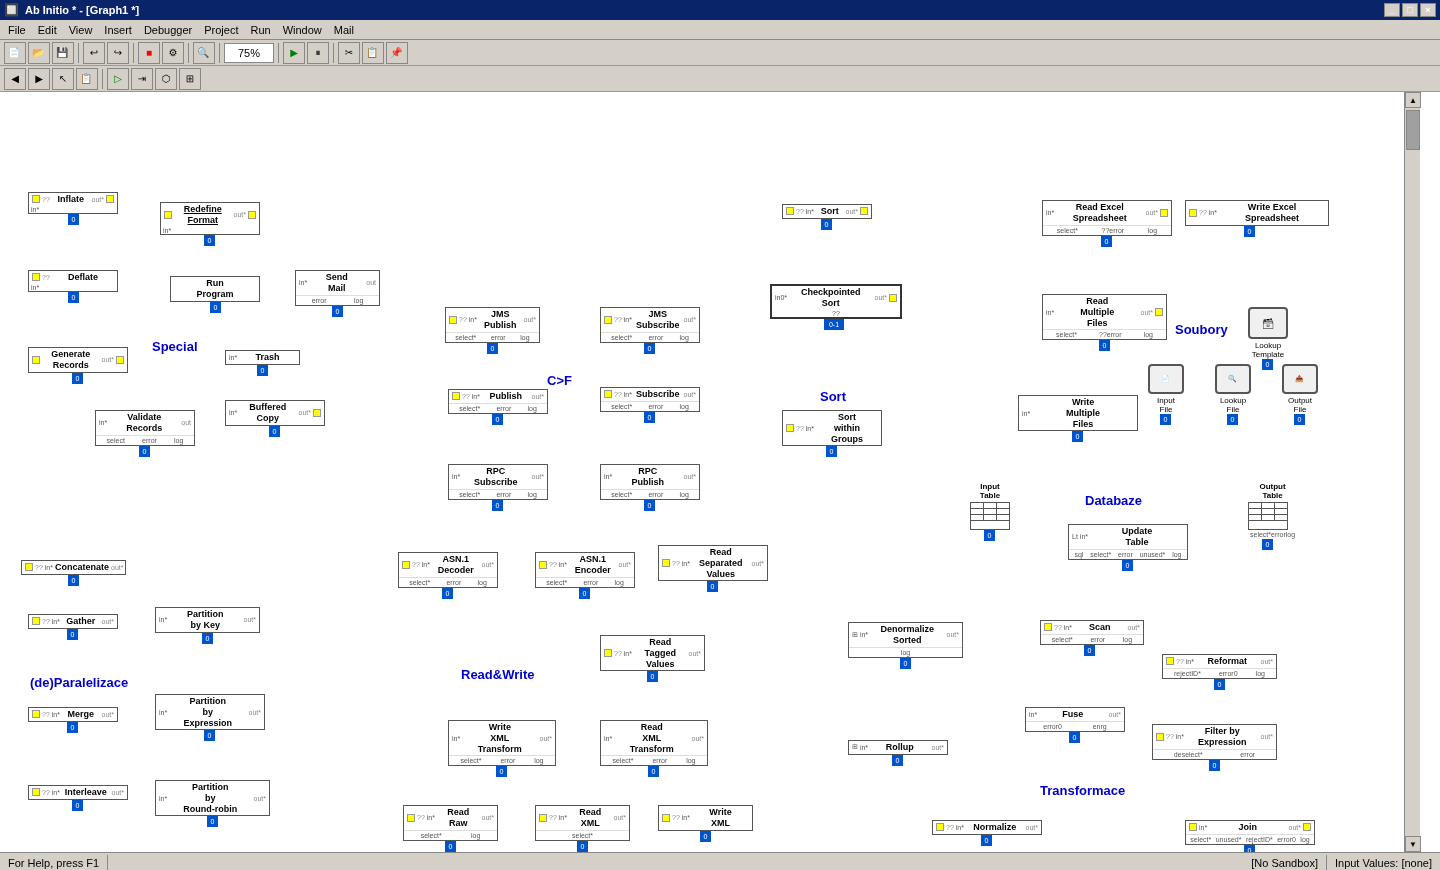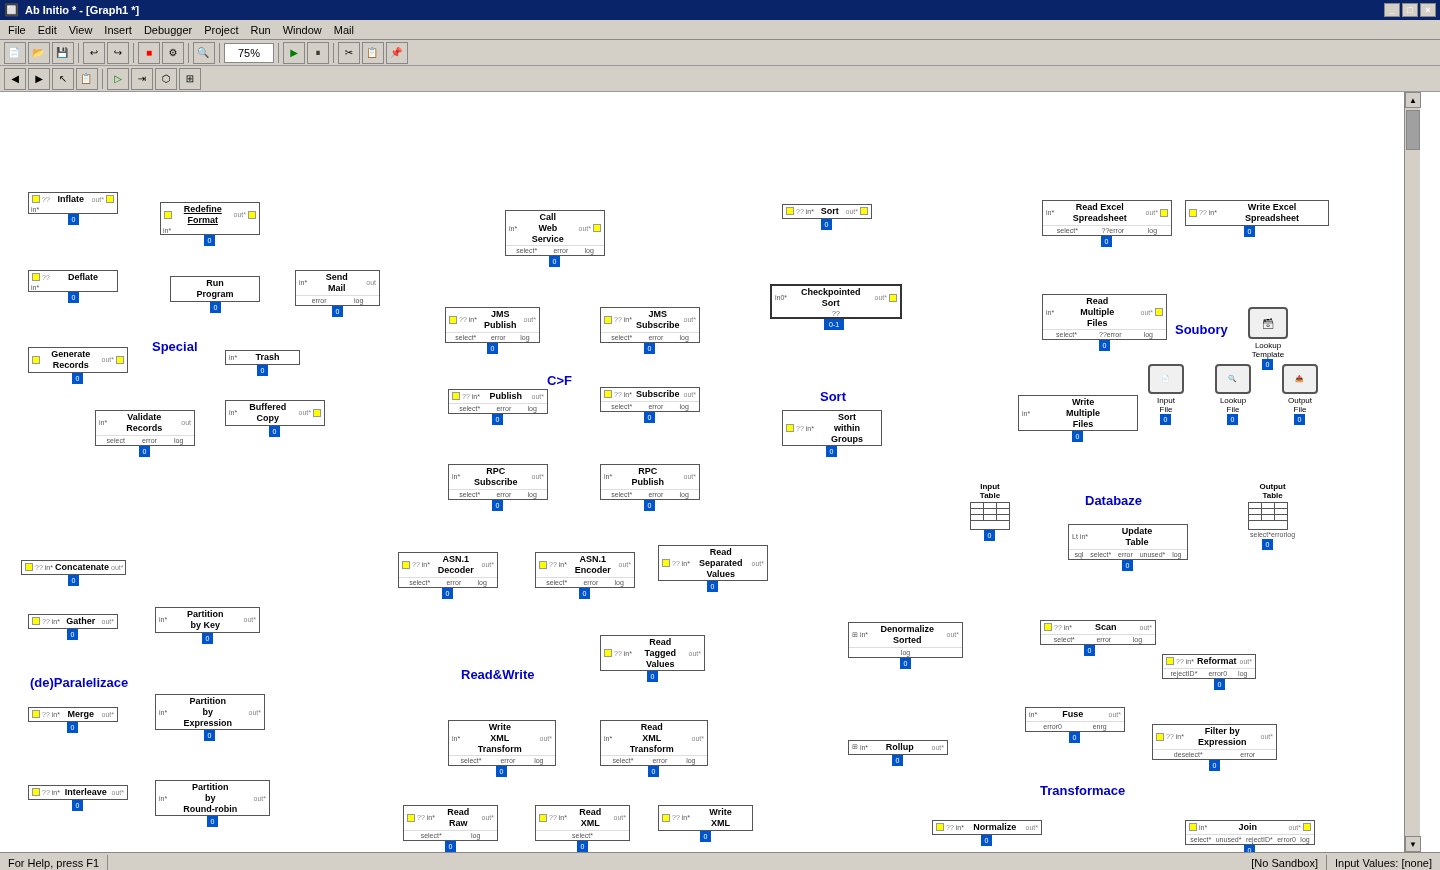--- a/index.html
+++ b/index.html
@@ -371,38 +371,20 @@
           <span class="comp-title" style="font-size:9px;font-weight:bold;">Buffered<br>Copy</span>
           <span style="font-size:7px;color:#888;">out*</span>
           <span class="ysq"></span>
         </div>
       </div>
       <div style="position:relative;height:12px;">
           <div style="position:absolute;left:44px;background:#0055cc;color:white;font-size:7px;width:11px;height:11px;display:flex;align-items:center;justify-content:center;">0</div>
         </div>
     </div>
 
-    <div style="position:absolute;left:505px;top:118px;">
-      <div class="component-box" style="width:100px;">
-        <div class="comp-top">
-          <span style="font-size:7px;color:#555;">in*</span>
-          <span class="comp-title" style="font-size:9px;font-weight:bold;">Call<br>Web<br>Service</span>
-          <span style="font-size:7px;color:#888;">out*</span>
-          <span class="ysq"></span>
-        </div>
-        <div class="comp-bottom">
-          <span>select*</span>
-            <span>error</span>
-            <span>log</span>
-        </div>
-      </div>
-      <div style="position:relative;height:12px;">
-          <div style="position:absolute;left:44px;background:#0055cc;color:white;font-size:7px;width:11px;height:11px;display:flex;align-items:center;justify-content:center;">0</div>
-        </div>
-    </div>
 
     <div style="position:absolute;left:445px;top:215px;">
       <div class="component-box" style="width:95px;">
         <div class="comp-top">
           <span class="ysq"></span>
           <span style="font-size:7px;color:#888;">??</span>
           <span style="font-size:7px;color:#555;">in*</span>
           <span class="comp-title" style="font-size:9px;font-weight:bold;">JMS<br>Publish</span>
           <span style="font-size:7px;color:#888;">out*</span>
         </div>
@@ -1006,41 +988,41 @@
         <div class="comp-bottom">
             <span>log</span>
           </div>
       </div>
       <div style="position:relative;height:12px;">
           <div style="position:absolute;left:52px;background:#0055cc;color:white;font-size:7px;width:11px;height:11px;display:flex;align-items:center;justify-content:center;">0</div>
         </div>
     </div>
 
     <div style="position:absolute;left:1040px;top:528px;">
-      <div class="component-box" style="width:116px;">
+      <div class="component-box" style="width:104px;">
         <div class="comp-top">
           <span class="ysq"></span>
           <span style="font-size:7px;color:#888;">??</span>
           <span style="font-size:7px;color:#555;">in*</span>
           <span class="comp-title" style="font-size:9px;font-weight:bold;">Scan</span>
           <span style="font-size:7px;color:#888;">out*</span>
         </div>
         <div class="comp-bottom">
             <span>select*</span>
             <span>error</span>
             <span>log</span>
           </div>
       </div>
       <div style="position:relative;height:12px;">
           <div style="position:absolute;left:44px;background:#0055cc;color:white;font-size:7px;width:11px;height:11px;display:flex;align-items:center;justify-content:center;">0</div>
         </div>
     </div>
 
     <div style="position:absolute;left:1162px;top:562px;">
-      <div class="component-box" style="width:94px;">
+      <div class="component-box" style="width:115px;">
         <div class="comp-top">
           <span class="ysq"></span>
           <span style="font-size:7px;color:#888;">??</span>
           <span style="font-size:7px;color:#555;">in*</span>
           <span class="comp-title" style="font-size:9px;font-weight:bold;">Reformat</span>
           <span style="font-size:7px;color:#888;">out*</span>
         </div>
         <div class="comp-bottom">
             <span>rejectID*</span>
             <span>error0</span>

